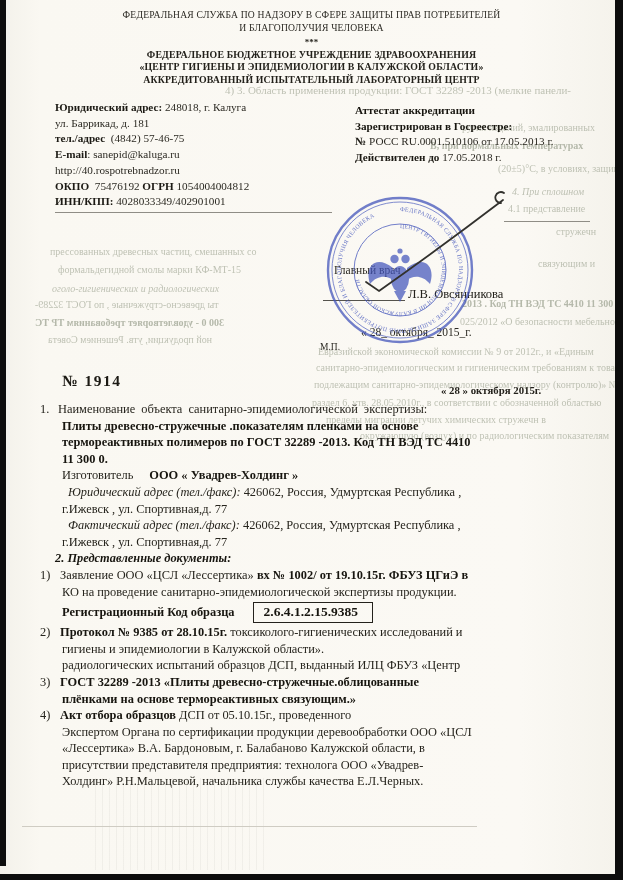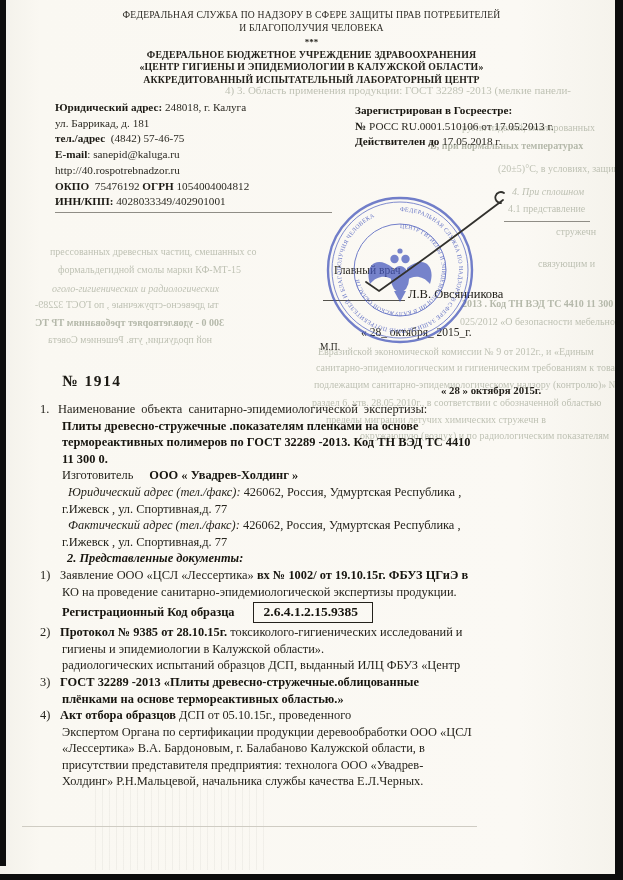--- a/index.html
+++ b/index.html
@@ -46,21 +46,21 @@
          font-size:20.5px;font-weight:bold;color:#1b1913;}
   .docnum{position:absolute;left:62px;top:372px;font-size:15.5px;font-weight:bold;
           letter-spacing:1.5px;color:#1b1913;}
   .titledate{position:absolute;left:441px;top:384px;font-size:10.8px;font-weight:bold;color:#23211b;}
 
   .body{position:absolute;left:40px;top:401px;width:572px;font-size:12.4px;line-height:16.6px;color:#26241d;}
   .ln{white-space:nowrap;}
   .b{font-weight:bold;color:#17150f;}
   .i{font-style:italic;}
   .bi{font-weight:bold;font-style:italic;color:#17150f;}
-  .ind22{margin-left:22px;} .ind28{margin-left:28px;} .ind15{margin-left:27px;}
+  .ind22{margin-left:22px;} .ind28{margin-left:28px;} .ind15{margin-left:15px;}
   .num1{display:inline-block;width:18px;}
   .inum{display:inline-block;width:20px;}
   .ws{word-spacing:3px;}
   .gap{margin-left:16px;}
   .regline{line-height:24px;}
   .regbox{display:inline-block;border:1.6px solid #24221c;padding:0 14px 1px 10px;
           margin-left:18px;font-size:13.5px;line-height:18px;}
 
   .stamp{position:absolute;left:322px;top:192px;z-index:4;filter:blur(.3px);}
   .sig{position:absolute;left:0;top:0;z-index:5;pointer-events:none;}
@@ -118,20 +118,21 @@
       <div><b>Юридический адрес:</b> <span>248018, г. Калуга</span></div>
       <div>ул. Баррикад, д. 181</div>
       <div><b>тел./адрес</b>&nbsp; <span>(4842) 57-46-75</span></div>
       <div><b>E-mail</b><span>: sanepid@kaluga.ru</span></div>
       <div>http://40.rospotrebnadzor.ru</div>
       <div><b>ОКПО</b>&nbsp; <span>75476192</span> <b>ОГРН</b> <span>1054004004812</span></div>
       <div><b>ИНН/КПП:</b> <span>4028033349/402901001</span></div>
     </div>
 
     <div class="accr">
+      <div class="b">Аттестат аккредитации</div>
       <div class="b">Зарегистрирован в Госреестре:</div>
       <div><b>№</b> <span>РОСС RU.0001.510106 от 17.05.2013 г.</span></div>
       <div><b>Действителен до</b> <span>17.05.2018 г.</span></div>
     </div>
 
     <div class="rule" style="left:55px;top:212px;width:277px;"></div>
     <div class="rule" style="left:504px;top:221px;width:86px;"></div>
 
     <div class="gv" style="left:314px;top:264px;padding-left:20px;">Главный врач</div>
     <div class="sigline" style="left:323px;top:300px;width:82px;"></div>
@@ -153,21 +154,21 @@
       <div class="ln ind28"><span class="i">Фактический адрес (тел./факс):</span> <span>426062, Россия, Удмуртская Республика ,</span></div>
       <div class="ln ind22">г.Ижевск , ул. Спортивная,д. 77</div>
       <div class="ln ind15"><span class="bi">2.</span> <span class="bi">Представленные документы:</span></div>
       <div class="ln"><span class="inum">1)</span><span>Заявление  ООО «ЦСЛ «Лессертика»</span> <span class="b">вх № 1002/ от 19.10.15г. ФБУЗ   ЦГиЭ в</span></div>
       <div class="ln ind22">КО на проведение      санитарно-эпидемиологической экспертизы продукции.</div>
       <div class="ln ind22 regline"><span class="b">Регистрационный Код образца</span><span class="regbox b">2.6.4.1.2.15.9385</span></div>
       <div class="ln"><span class="inum">2)</span><span class="b">Протокол № 9385 от 28.10.15г.</span> <span>токсиколого-гигиенических исследований   и</span></div>
       <div class="ln ind22">гигиены и эпидемиологии в Калужской области».</div>
       <div class="ln ind22">радиологических испытаний образцов ДСП, выданный ИЛЦ  ФБУЗ «Центр</div>
       <div class="ln"><span class="inum">3)</span><span class="b">ГОСТ 32289 -2013 «Плиты древесно-стружечные.облицованные</span></div>
-      <div class="ln b ind22">плёнками на основе термореактивных областью.»</div>
+      <div class="ln b ind22">плёнками на основе термореактивных связующим.»</div>
       <div class="ln"><span class="inum">4)</span><span class="b">Акт отбора образцов</span> <span>ДСП  от  05.10.15г., проведенного</span></div>
       <div class="ln ind22">Экспертом  Органа по сертификации продукции деревообработки ООО «ЦСЛ</div>
       <div class="ln ind22">«Лессертика» В.А. Бардоновым, г. Балабаново Калужской области,  в</div>
       <div class="ln ind22">присутствии  представителя  предприятия: технолога  ООО «Увадрев-</div>
       <div class="ln ind22">Холдинг» Р.Н.Мальцевой, начальника службы качества Е.Л.Черных.</div>
     </div>
 
     <div class="rule faint" style="left:22px;top:826px;width:455px;"></div>
   </div>
 

